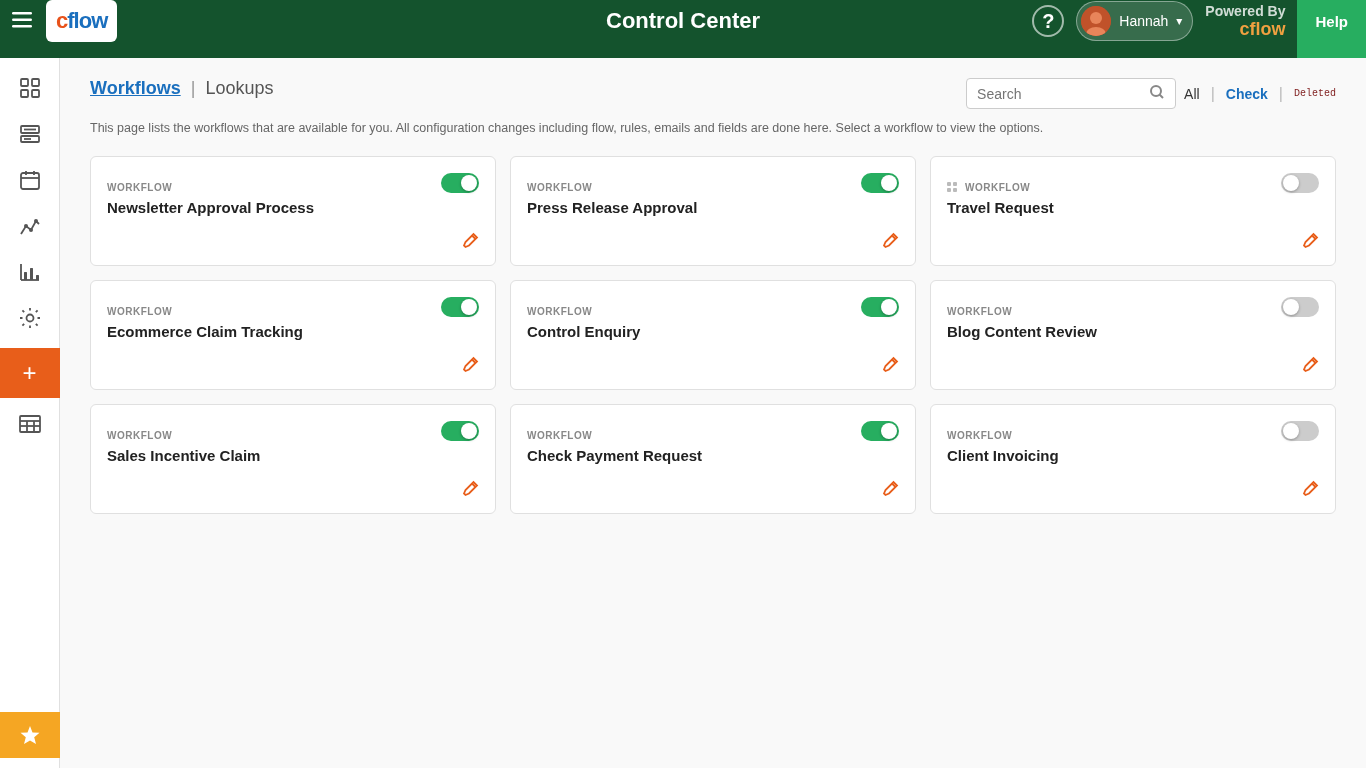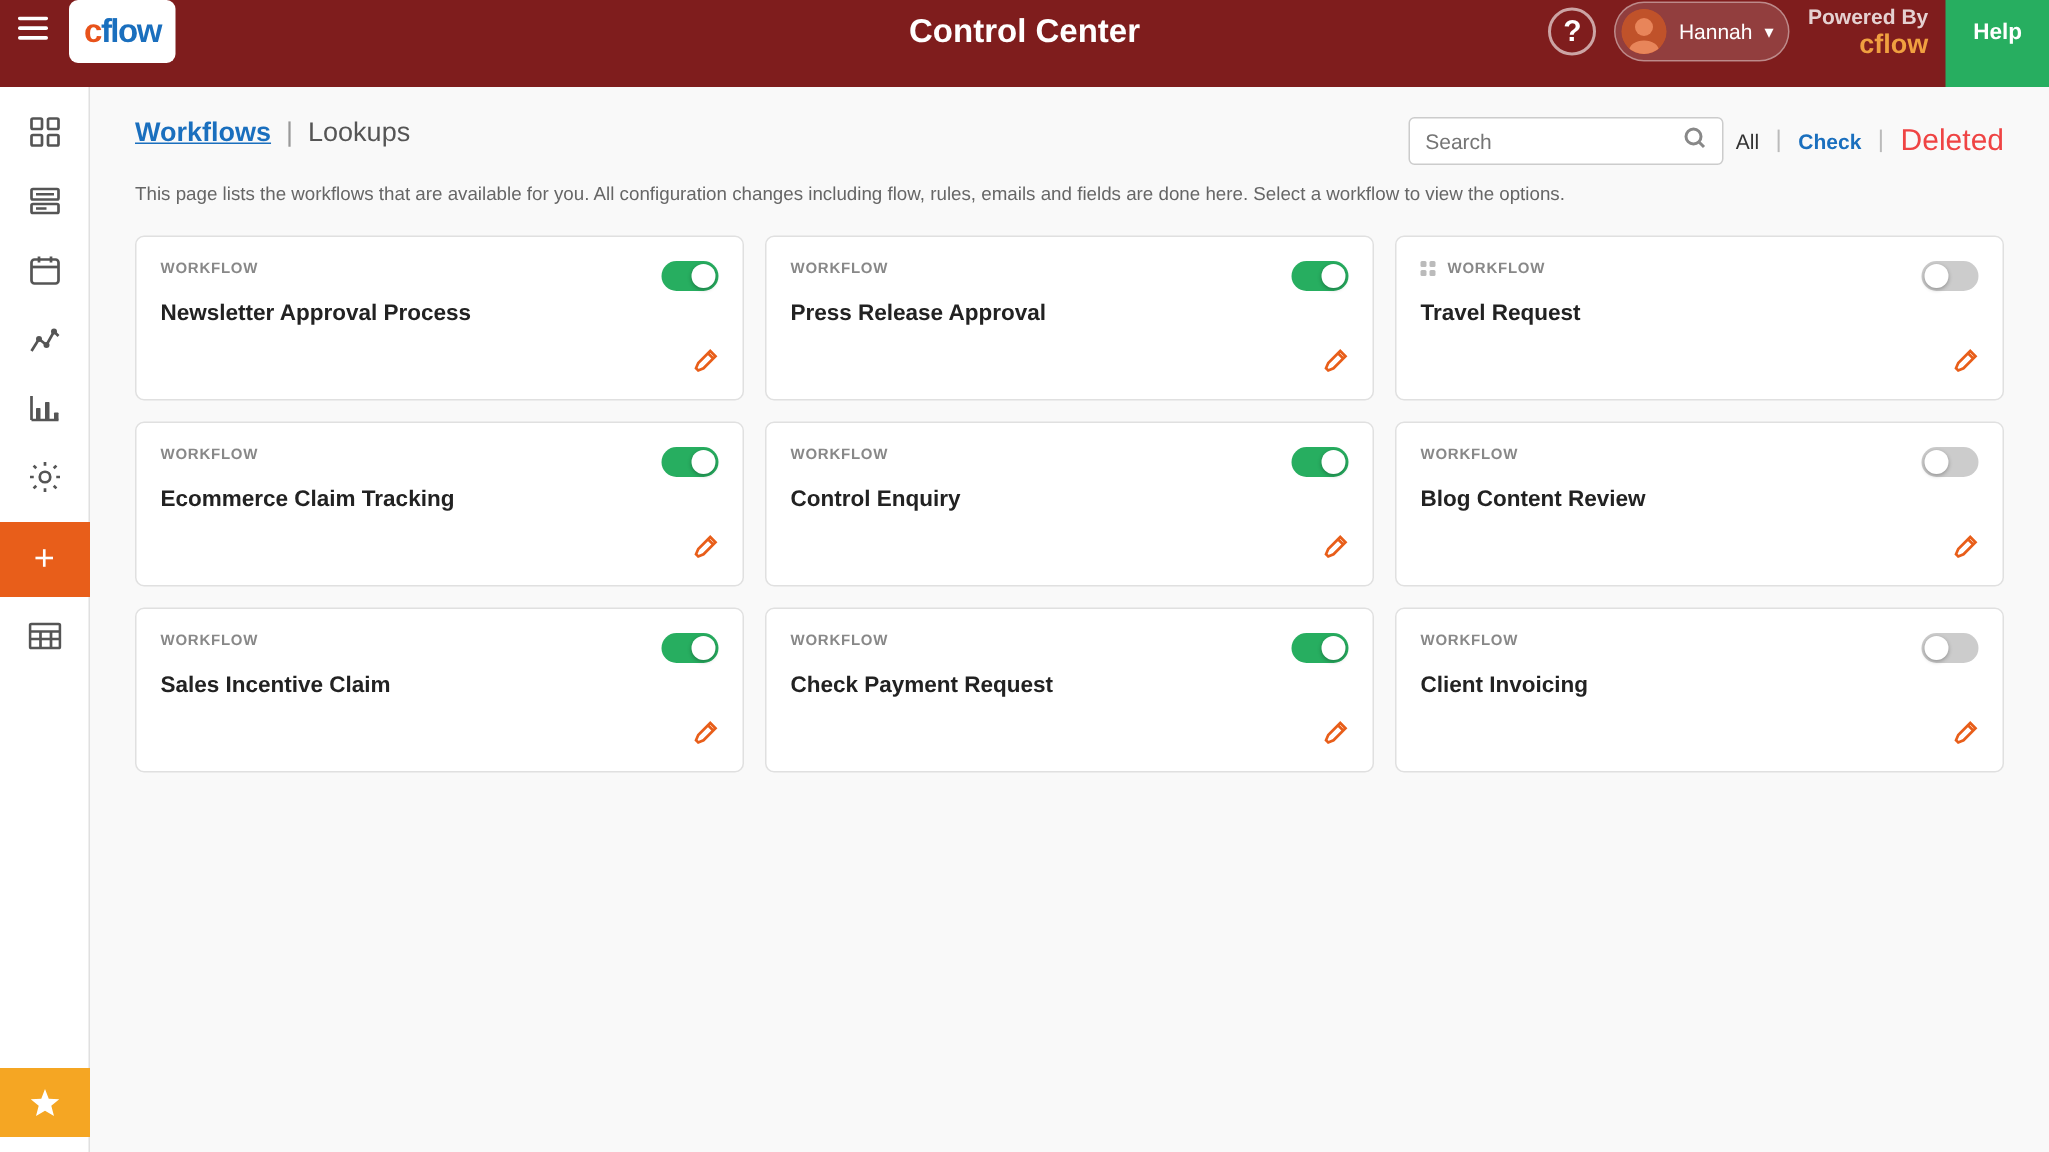--- a/index.html
+++ b/index.html
@@ -1,20 +1,20 @@
 <!DOCTYPE html>
 <html><head>
   <meta charset="utf-8">
   <style>
     * { box-sizing: border-box; margin: 0; padding: 0; }
     body { font-family: 'Segoe UI', Arial, sans-serif; background: #f5f5f5; display: flex; flex-direction: column; height: 768px; overflow: hidden; }
 
     
     .top-header {
-      background: #7f1d1d;
+      background: #14532d;
       height: 58px;
       display: flex;
       align-items: center;
       justify-content: space-between;
       padding: 0 12px 16px 8px;
       flex-shrink: 0;
       position: relative;
       z-index: 10;
     }
     .header-left { display: flex; align-items: center; gap: 10px; }
@@ -210,21 +210,21 @@
     .search-input {
       border: none;
       outline: none;
       font-size: 14px;
       width: 150px;
       color: #333;
     }
     .search-icon { color: #888; font-size: 15px; }
     .filter-all { font-size: 14px; color: #333; cursor: pointer; }
     .filter-active { font-size: 14px; color: #1a6fbe; font-weight: 700; cursor: pointer; }
-    .filter-deleted { font-size: 20px; color: #ef4444; cursor: pointer; }
+    .filter-deleted { font-size: 10px; color: #7f1d1d; cursor: pointer; font-family: Liberation Mono, monospace; }
     .filter-sep { color: #bbb; margin: 0 3px; }
 
     
     .page-desc {
       font-size: 12.5px;
       color: #666;
       margin-bottom: 18px;
       line-height: 1.5;
     }
 
@@ -242,21 +242,21 @@
       border-radius: 6px;
       padding: 16px 16px 12px 16px;
       display: flex;
       flex-direction: column;
       min-height: 110px;
       position: relative;
       cursor: pointer;
     }
     .card-top {
       display: flex;
-      align-items: flex-start;
+      align-items: flex-end;
       justify-content: space-between;
     }
     .card-label {
       font-size: 10px;
       font-weight: 700;
       color: #888;
       letter-spacing: 0.5px;
       display: flex;
       align-items: center;
       gap: 5px;

